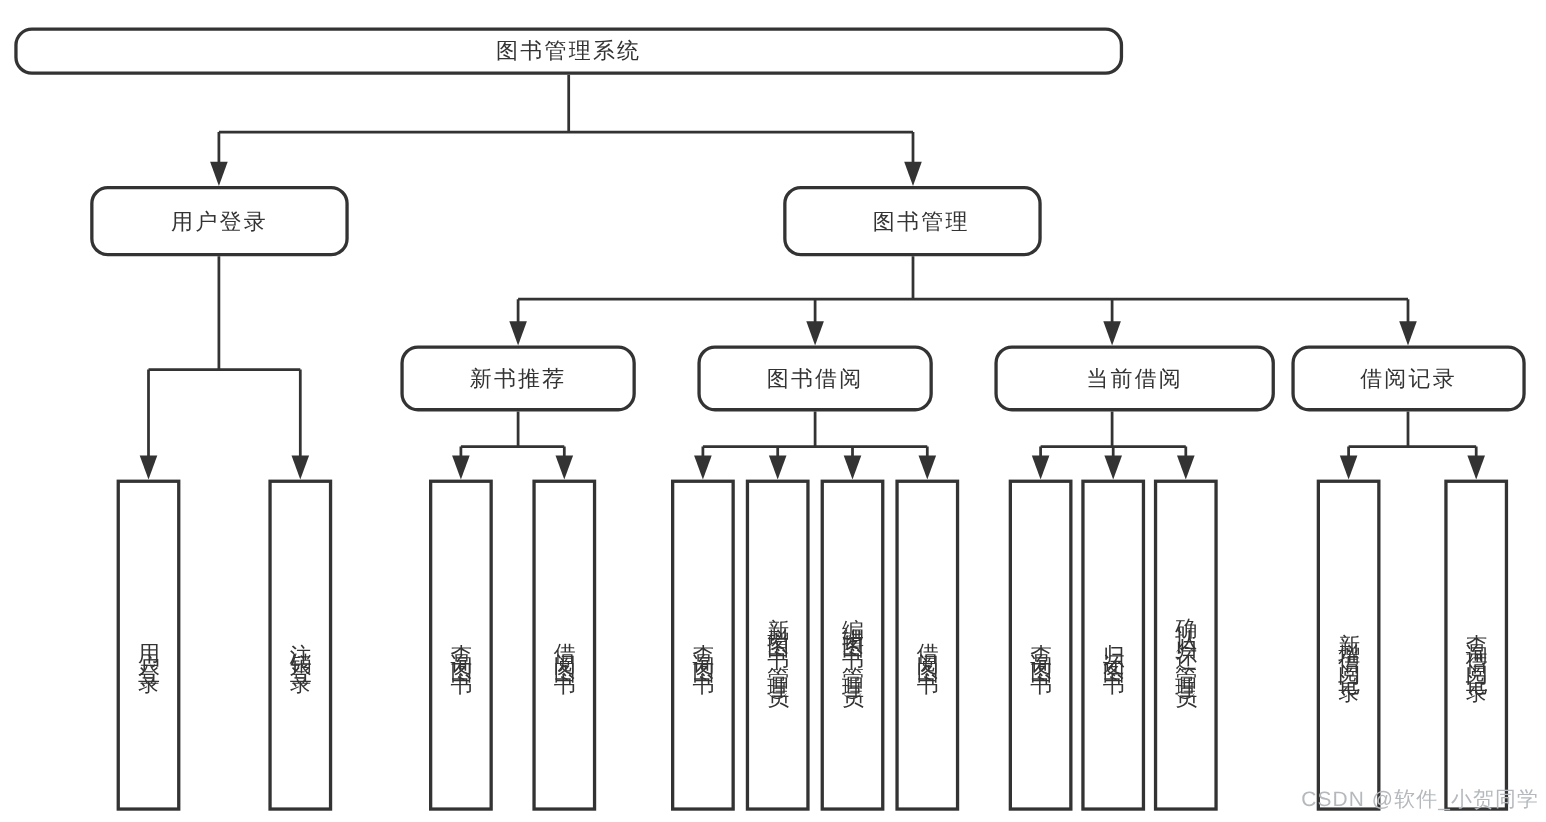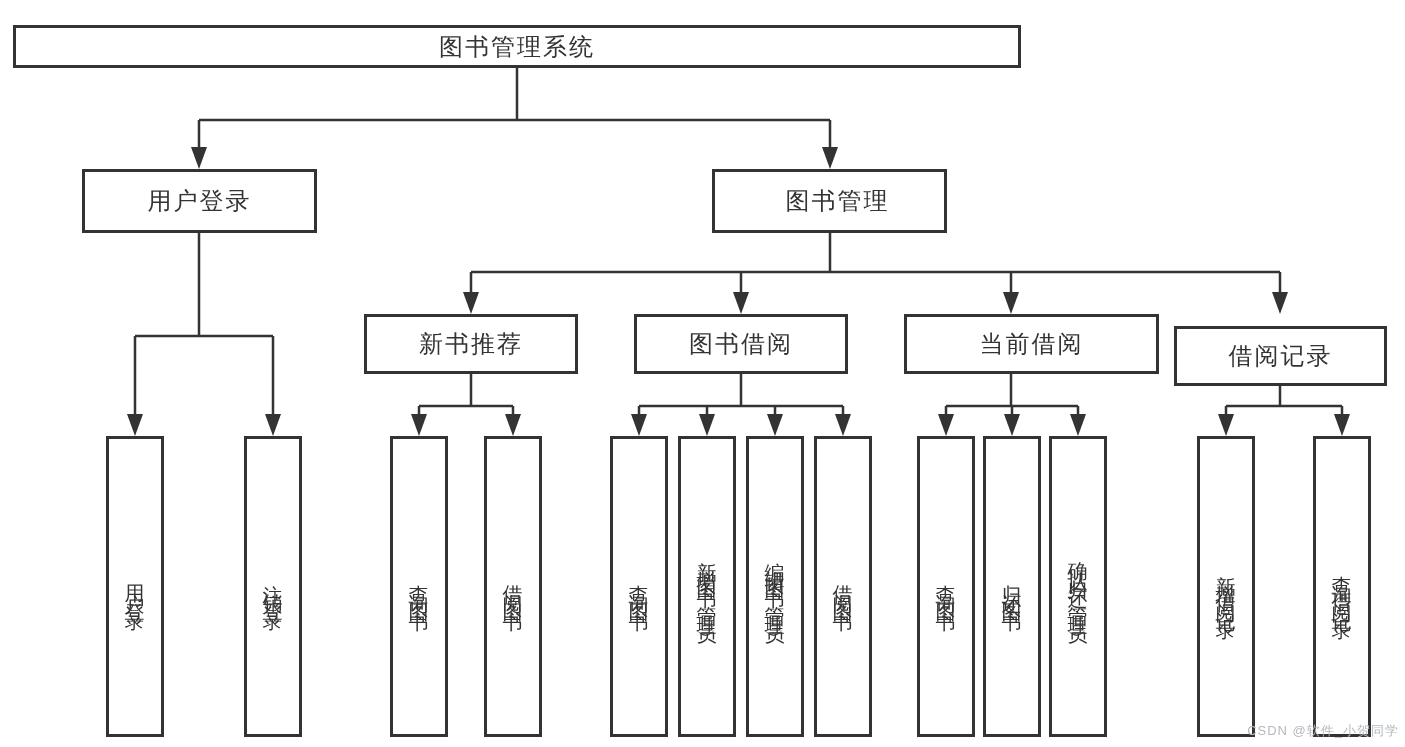--- a/index.html
+++ b/index.html
@@ -27,35 +27,36 @@
     position: absolute;
     box-sizing: border-box;
     background: #ffffff;
     border: 3px solid #333333;
     display: flex;
     align-items: center;
     justify-content: center;
     text-align: center;
   }
   .h-node {
-    font-size: 24px;
+    font-size: 20px;
     letter-spacing: 2px;
     white-space: nowrap;
+    border-radius: 16px;
   }
   .v-node {
     writing-mode: vertical-rl;
     font-size: 20px;
     letter-spacing: 9px;
     line-height: 1;
   }
   .watermark {
     position: absolute;
     right: 6px;
     bottom: 7px;
-    font-size: 13px;
+    font-size: 19px;
     letter-spacing: 1px;
     color: #b5b9bd;
     white-space: nowrap;
     z-index: 5;
   }
 </style>
 </head>
 <body>
 
 <div class="stage">
@@ -94,21 +95,21 @@
   </svg>
 
   <div class="node h-node" style="left:13px; top:25px; width:1008px; height:43px;">图书管理系统</div>
 
   <div class="node h-node" style="left:82px; top:169px; width:235px; height:64px;">用户登录</div>
   <div class="node h-node" style="left:712px; top:169px; width:235px; height:64px;padding-left:16px;">图书管理</div>
 
   <div class="node h-node" style="left:634px; top:314px; width:214px; height:60px;">图书借阅</div>
   <div class="node h-node" style="left:364px; top:314px; width:214px; height:60px;">新书推荐</div>
   <div class="node h-node" style="left:904px; top:314px; width:255px; height:60px;">当前借阅</div>
-  <div class="node h-node" style="left:1174px; top:314px; width:213px; height:60px;margin-top:12px;">借阅记录</div>
+  <div class="node h-node" style="left:1174px; top:314px; width:213px; height:60px;">借阅记录</div>
 
   <div class="node v-node" style="left:106px; top:436px; width:58px; height:301px;">用户登录</div>
   <div class="node v-node" style="left:244px; top:436px; width:58px; height:301px;">注销登录</div>
 
   <div class="node v-node" style="left:390px; top:436px; width:58px; height:301px;">查询图书</div>
   <div class="node v-node" style="left:484px; top:436px; width:58px; height:301px;">借阅图书</div>
 
   <div class="node v-node" style="left:610px; top:436px; width:58px; height:301px;">查询图书</div>
   <div class="node v-node" style="left:678px; top:436px; width:58px; height:301px;">新增图书（管理员）</div>
   <div class="node v-node" style="left:746px; top:436px; width:58px; height:301px;">编辑图书（管理员）</div>

